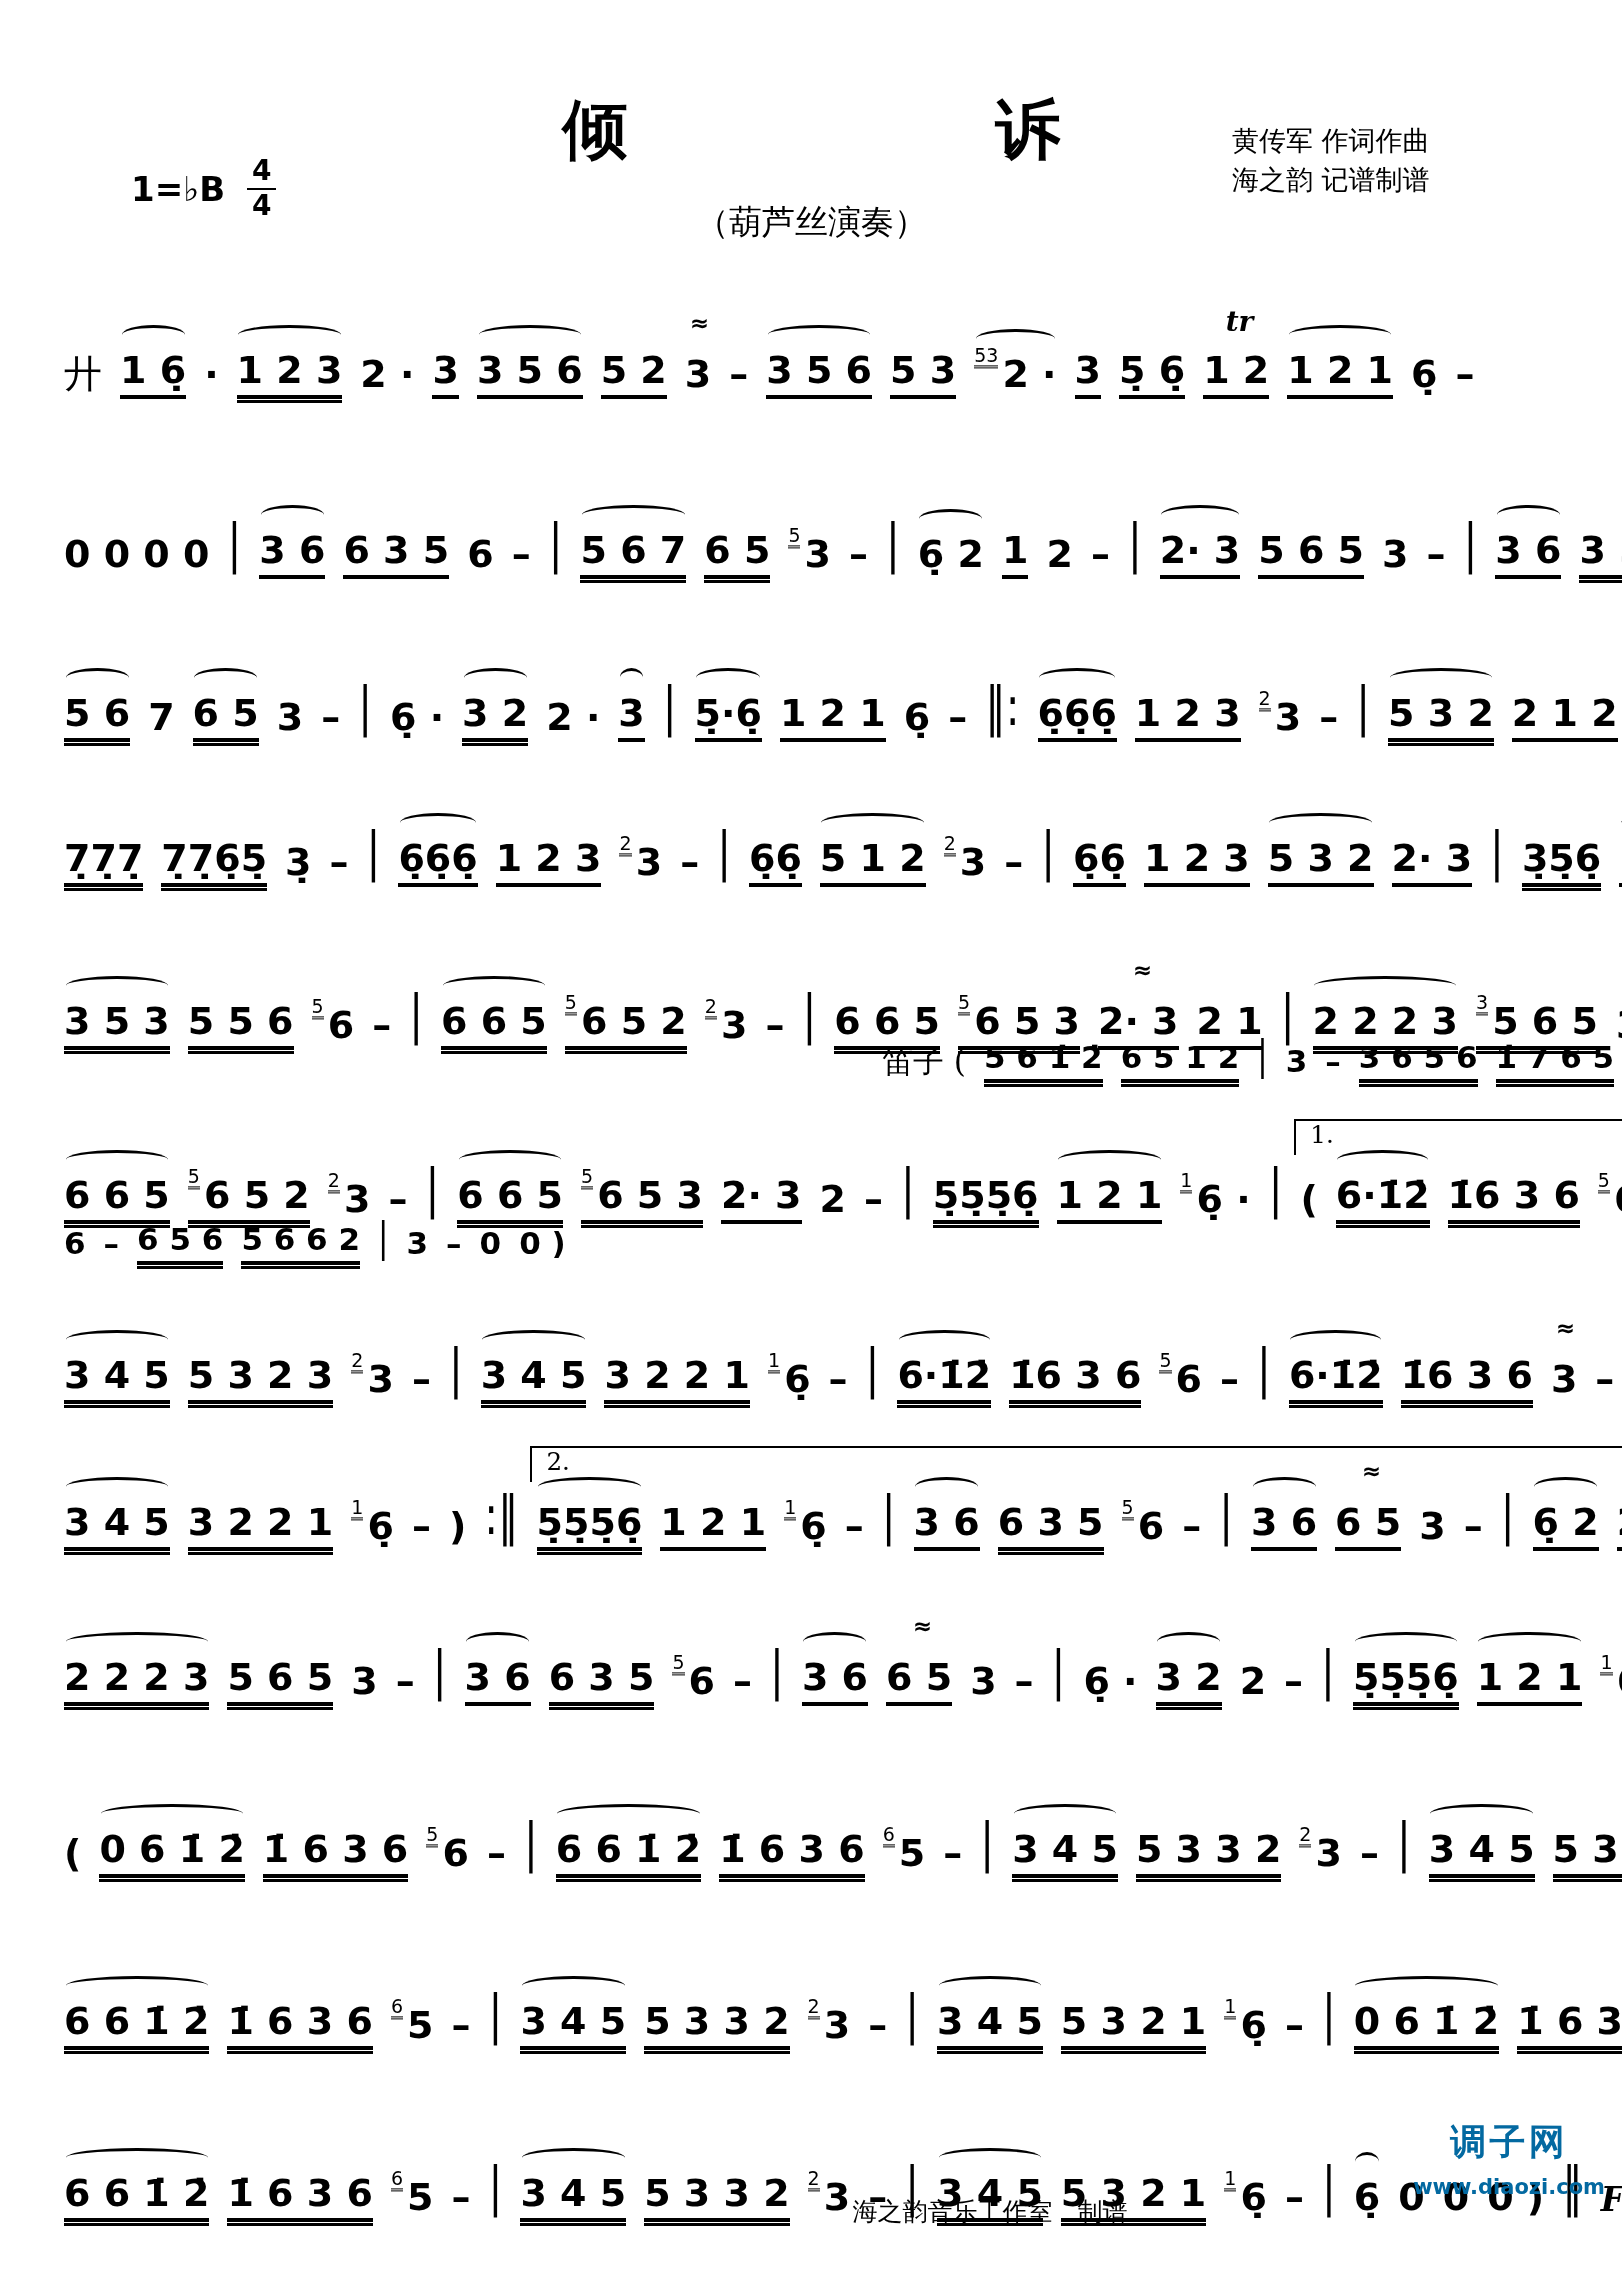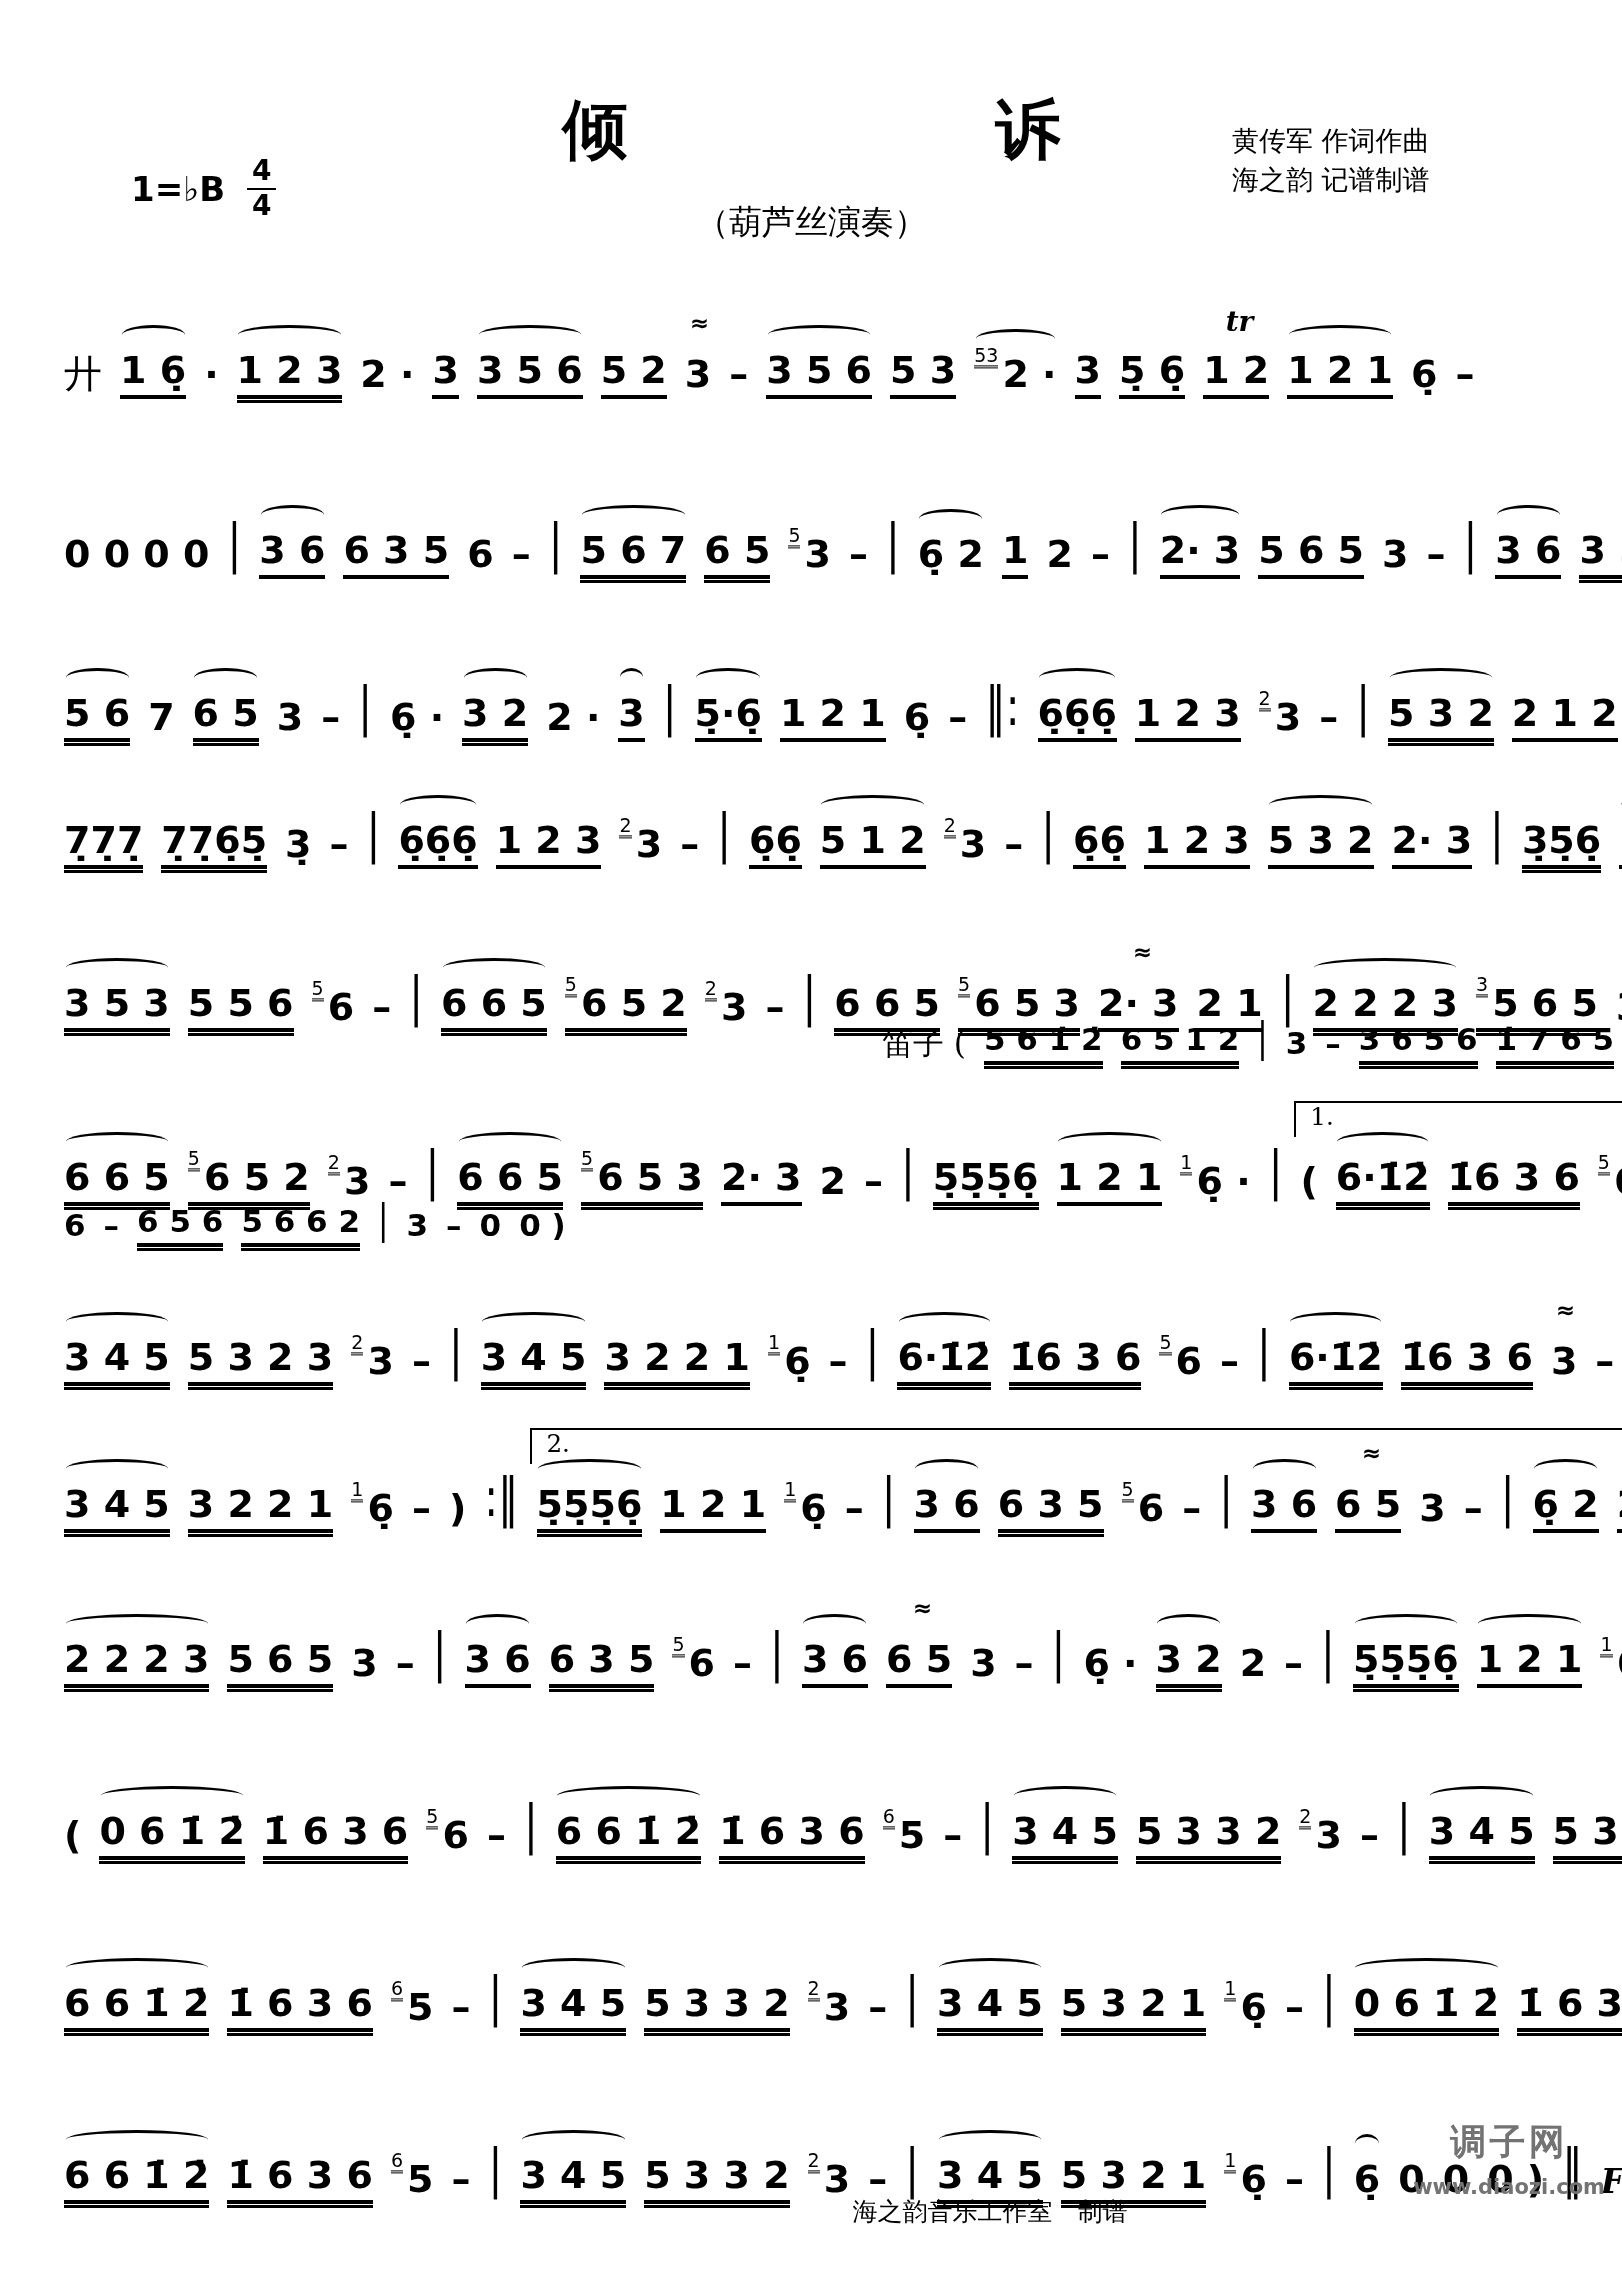--- a/index.html
+++ b/index.html
@@ -109,21 +109,21 @@
       <span class="tok">–</span>
       <span class="tok bar">|</span>
       <span class="tok u1 slur">2· 3</span>
       <span class="tok u1">5 6 5</span>
       <span class="tok">3</span>
       <span class="tok">–</span>
       <span class="tok bar">|</span>
       <span class="tok u1 slur">3 6</span>
       <span class="tok u1 u2">3 5</span>
     </div>
-    <div class="line" style="margin-bottom: 29px;">
+    <div class="line" style="margin-bottom: 47px;">
       <span class="tok u1 u2 slur">5 6</span>
       <span class="tok">7</span>
       <span class="tok u1 u2 slur">6 5</span>
       <span class="tok">3</span>
       <span class="tok">–</span>
       <span class="tok bar">|</span>
       <span class="tok">6̣ ·</span>
       <span class="tok u1 u2 slur">3 2</span>
       <span class="tok">2 ·</span>
       <span class="tok u1 slur">3</span>
@@ -365,17 +365,17 @@
       <span class="tok">0 )</span>
       <span class="tok bar">‖</span>
       <span class="tok fine">Fine</span>
     </div>
   </div>
 
 <div class="footer">
   <div>海之韵音乐工作室　制谱</div>
 </div>
 
-<div class="watermark" style="color: #737373; text-align: center;">
+<div class="watermark" style="color: #0369a1; text-align: center;">
   <div class="wm-name">调子网</div>
   <div class="wm-url">www.diaozi.com</div>
 </div>
 
 
 </body></html>

